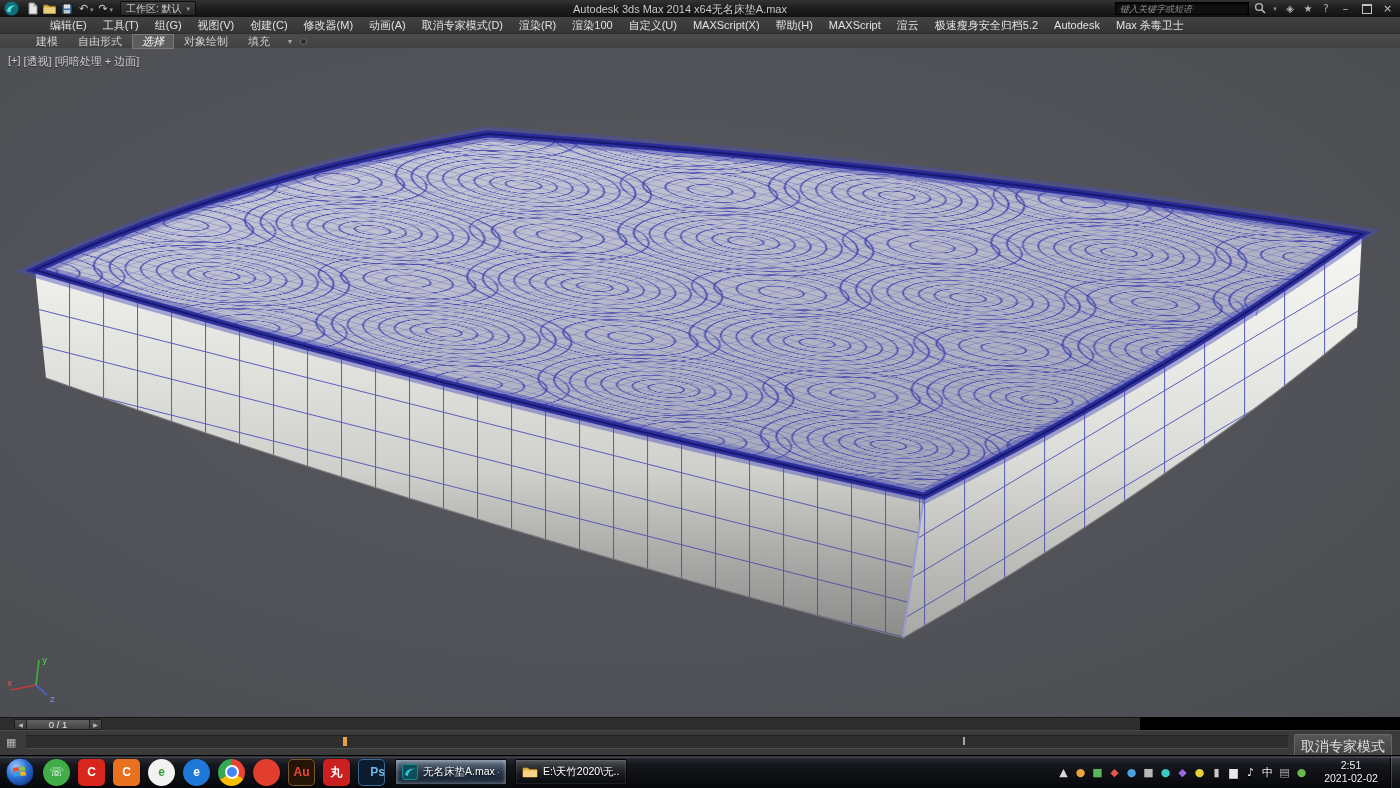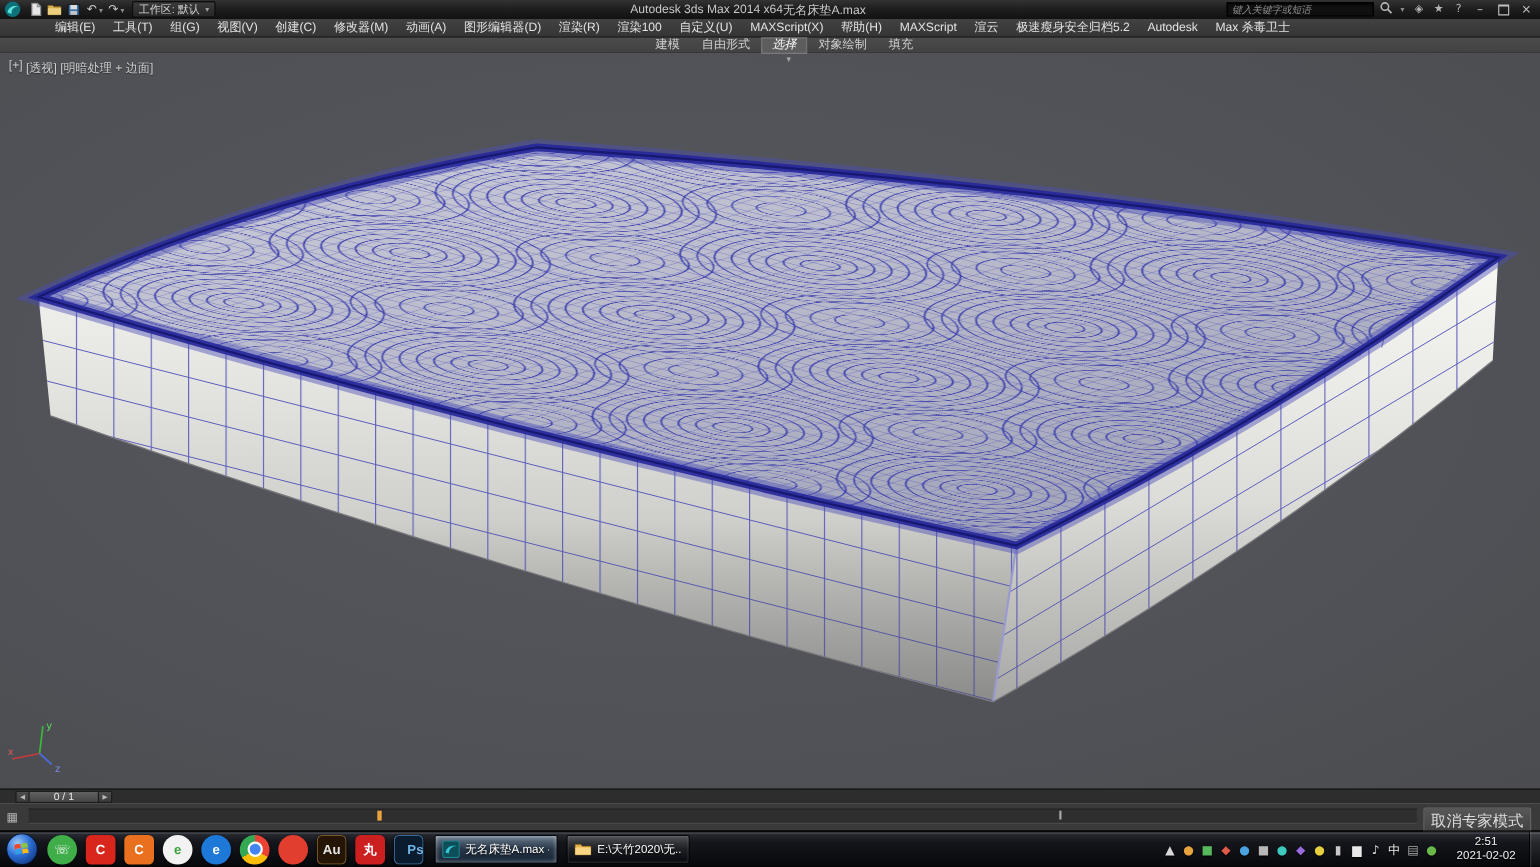--- a/index.html
+++ b/index.html
@@ -34,37 +34,37 @@
 
   
   .menubar{position:absolute;top:17px;left:0;width:1400px;height:16px;
     background:linear-gradient(#424242,#353535);display:flex;align-items:center;
     padding-left:42px;box-sizing:border-box;z-index:19;}
   .menu-item{padding:0 8px;font-size:11px;line-height:16px;color:#e2e2e2;white-space:nowrap;}
 
   
   .ribbon{position:absolute;top:33px;left:0;width:1400px;height:15px;
     background:linear-gradient(#4c4c4c,#414141);display:flex;align-items:center;
-    padding-left:26px;box-sizing:border-box;z-index:18;border-top:1px solid #2e2e2e;flex-direction:column;}
+    padding-left:26px;box-sizing:border-box;z-index:18;border-top:1px solid #2e2e2e;}
   .ribbon-tab{padding:0 10px;font-size:11px;line-height:15px;color:#cfcfcf;white-space:nowrap;}
   .ribbon-tab.active{background:#5d5d5d;box-shadow:inset 0 0 0 1px #7a7a7a;color:#fff;font-style:italic;}
   .ribbon-chev{color:#a8a8a8;font-size:8px;margin-left:8px;}
   .ribbon-dot{width:7px;height:7px;border-radius:50%;background:#2e2e2e;box-shadow:inset 0 0 0 1px #666;margin-left:8px;}
 
   
   .viewport{position:absolute;top:48px;left:0;width:1400px;height:669px;
     background:radial-gradient(ellipse at 45% 45%,#57595e 0%,#4f5156 70%,#4a4c50 100%);overflow:hidden;}
   .scene{position:absolute;top:0;left:0;}
   .vp-label{position:absolute;top:6px;left:8px;display:flex;gap:3px;
     font-size:11px;color:#cfcfcf;text-shadow:0 1px 1px rgba(0,0,0,.5);}
   .axis{position:absolute;left:6px;bottom:14px;}
   .axis text{font-size:9px;font-family:"DejaVu Sans",sans-serif;}
 
   
-  .timeslider{position:absolute;top:717px;left:0;width:1400px;height:13px;background:#2d2d2d;
+  .timeslider{position:absolute;top:717px;left:0;width:1140px;height:13px;background:#2d2d2d;
     border-top:1px solid #171717;box-sizing:border-box;display:flex;align-items:center;}
   .ts-handle{margin-left:14px;height:11px;display:flex;align-items:center;}
   .ts-arrow{width:13px;height:11px;background:linear-gradient(#4e4e4e,#3a3a3a);border:1px solid #1d1d1d;
     color:#b8b8b8;font-size:6px;display:flex;align-items:center;justify-content:center;box-sizing:border-box;}
   .ts-frame{min-width:62px;height:11px;background:linear-gradient(#616161,#454545);border:1px solid #1d1d1d;
     border-left:none;border-right:none;color:#eaeaea;font-size:9.5px;display:flex;align-items:center;
     justify-content:center;box-sizing:border-box;padding:0 6px;}
 
   
   .statusstrip{position:absolute;top:730px;left:0;width:1400px;height:25px;background:#3a3a3a;
@@ -177,21 +177,21 @@
 </div>
 
 <div class="menubar">
     <span class="menu-item">编辑(E)</span>
     <span class="menu-item">工具(T)</span>
     <span class="menu-item">组(G)</span>
     <span class="menu-item">视图(V)</span>
     <span class="menu-item">创建(C)</span>
     <span class="menu-item">修改器(M)</span>
     <span class="menu-item">动画(A)</span>
-    <span class="menu-item">图形编辑器(D)</span>
+    <span class="menu-item">取消专家模式(D)</span>
     <span class="menu-item">渲染(R)</span>
     <span class="menu-item">渲染100</span>
     <span class="menu-item">自定义(U)</span>
     <span class="menu-item">MAXScript(X)</span>
     <span class="menu-item">帮助(H)</span>
     <span class="menu-item">MAXScript</span>
     <span class="menu-item">渲云</span>
     <span class="menu-item">极速瘦身安全归档5.2</span>
     <span class="menu-item">Autodesk</span>
     <span class="menu-item">Max 杀毒卫士</span>
@@ -375,21 +375,21 @@
         <span style="color: rgb(58, 161, 58);">e</span>
       </div>
       <div class="app-icon circle" style="background: rgb(30, 120, 216);">
         <span style="color: rgb(255, 255, 255);">e</span>
       </div>
       <div class="app-icon circle" style="background: conic-gradient(rgb(234, 67, 53) 0deg, rgb(234, 67, 53) 33%, rgb(251, 188, 5) 33%, rgb(251, 188, 5) 66%, rgb(52, 168, 83) 66%, rgb(52, 168, 83) 100%);">
         <span class="inner" style="background: rgb(66, 133, 244);"></span>
       </div>
       <div class="app-icon circle" style="background: rgb(226, 62, 47);"></div>
       <div class="app-icon square" style="background: rgb(36, 21, 5); box-shadow: rgb(122, 90, 42) 0px 0px 0px 1px inset, rgba(0, 0, 0, 0.6) 0px 1px 2px;">
-        <span style="color: #e5e5e5;">Au</span>
+        <span style="color: #ef4444;">Au</span>
       </div>
       <div class="app-icon square" style="background: rgb(204, 31, 31);">
         <span style="color: rgb(255, 255, 255);">丸</span>
       </div>
       <div class="app-icon square" style="background: rgb(11, 28, 46); box-shadow: rgb(58, 106, 150) 0px 0px 0px 1px inset, rgba(0, 0, 0, 0.6) 0px 1px 2px; justify-content: flex-end;">
         <span style="color: rgb(111, 182, 232);">Ps</span>
       </div>
     </div>
   <div class="wins">
       <div class="task-window active">

